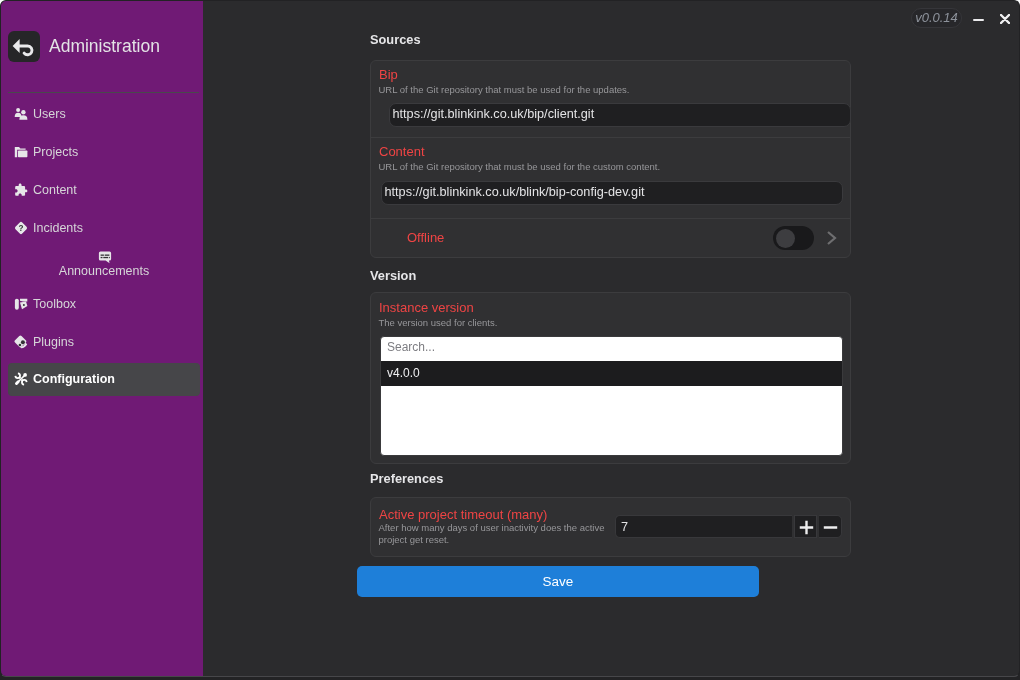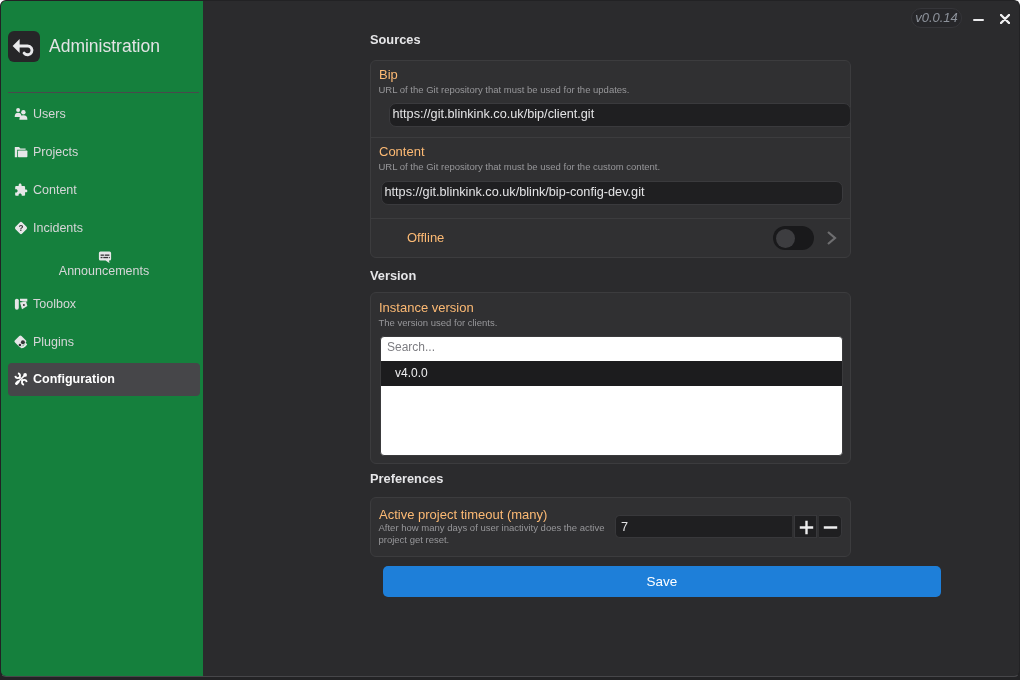--- a/index.html
+++ b/index.html
@@ -1,35 +1,35 @@
 <!DOCTYPE html>
 <html><head>
 <meta charset="utf-8">
 <style>
 * { margin:0; padding:0; box-sizing:border-box; }
 html,body { width:1020px; height:680px; background:#ffffff; font-family:"Liberation Sans", sans-serif; overflow:hidden; }
 #win { position:absolute; left:0; top:0; width:1020px; height:677px; background:#2b2b2d; border:1px solid #222224; border-bottom:1px solid #47474a; border-radius:6px; overflow:hidden; z-index:1; }
 #bottomstrip { position:absolute; left:0; top:670px; width:1020px; height:10px; background:#232325; z-index:0; }
 
-#side { position:absolute; left:0; top:0; width:202px; height:677px; background:#15803d; }
+#side { position:absolute; left:0; top:0; width:202px; height:677px; background:#701a75; }
 #backbtn { position:absolute; left:7px; top:30px; width:32px; height:31px; background:#262628; border-radius:6px; }
 #admtitle { position:absolute; left:48px; top:35px; font-size:17.5px; color:#e3e3e5; }
 #sidediv { position:absolute; left:7px; top:91px; width:191px; height:1px; background:#49494c; }
 .mi { position:absolute; left:7px; width:192px; height:33px; border-radius:4px; display:flex; align-items:center; color:#d6d6d8; font-size:12.5px; }
 .mi .ic { width:14px; height:14px; margin-left:6px; margin-right:5px; flex:none; }
 
 .mi.sel { background:#464649; color:#ffffff; font-weight:bold; }
 
 #vpill { position:absolute; left:910px; top:7px; width:51px; height:20px; background:#27272a; border:1px solid #36363a; border-radius:10px; color:#8d929b; font-size:13px; font-style:italic; text-align:center; line-height:18px; }
 #minbtn { position:absolute; left:972px; top:17.5px; width:11px; height:2.6px; background:#ebebed; border-radius:1px; }
 #closex { position:absolute; left:998.5px; top:12.5px; }
 
 .hdr { position:absolute; left:369px; font-size:12.8px; font-weight:bold; color:#e6e6e8; }
 .box { position:absolute; left:369px; width:481px; background:#303032; border:1px solid #3c3c3e; border-radius:6px; }
-.lbl { position:absolute; font-size:13px; color:#fdba74; }
+.lbl { position:absolute; font-size:13px; color:#ef4444; }
 .desc { position:absolute; font-size:9.5px; color:#97979a; }
 .inp { position:absolute; height:24px; background:#1f1f21; border:1px solid #3a3a3d; border-radius:7px; color:#e4e4e6; font-size:12.7px; line-height:21px; padding-left:2.5px; white-space:nowrap; }
 .boxdiv { position:absolute; height:1px; background:#3c3c3e; }
 </style>
 </head>
 <body>
 <div id="win">
   <div id="side">
     <div id="backbtn">
       <svg width="32" height="31" viewBox="0 0 32 31">
@@ -145,36 +145,36 @@
   <svg style="position:absolute; left:824px; top:229px;" width="13" height="16" viewBox="0 0 13 16">
     <path d="M3 2 L10 8 L3 14" fill="none" stroke="#6e6e70" stroke-width="2.2"></path>
   </svg>
 
   <div class="hdr" style="top:267px;">Version</div>
   <div class="box" style="top:291px; height:172px;"></div>
   <div class="lbl" style="left:378px; top:299px;">Instance version</div>
   <div class="desc" style="left:377.5px; top:316px;">The version used for clients.</div>
   <div id="listbox" style="position:absolute; left:379px; top:335px; width:463px; height:120px; background:#ffffff; border:1px solid #3a3a3c; border-radius:4px; overflow:hidden;">
     <div style="height:24px; line-height:21px; padding-left:6px; color:#7d7d82; font-size:12px;">Search...</div>
-    <div style="height:25px; line-height:25px; padding-left:14px; background:#1c1c1e; color:#f0f0f2; font-size:12px;">v4.0.0</div>
+    <div style="height:25px; line-height:25px; padding-left:6px; background:#1c1c1e; color:#f0f0f2; font-size:12px;">v4.0.0</div>
   </div>
 
   <div class="hdr" style="top:469.5px;">Preferences</div>
   <div class="box" style="top:496px; height:60px;"></div>
   <div class="lbl" style="left:378px; top:505.5px;">Active project timeout (many)</div>
   <div class="desc" style="left:377.5px; top:521px; width:236px; line-height:12px;">After how many days of user inactivity does the active project get reset.</div>
   <div id="numwrap" style="position:absolute; left:614px; top:514px; width:227px; height:23px;">
     <div style="position:absolute; left:0; top:0; width:176.5px; height:23px; background:#1f1f21; border:1px solid #38383b; border-right:none; border-radius:5px 0 0 5px; color:#e4e4e6; font-size:12.7px; line-height:23px; padding-left:5px;">7</div>
     <div style="position:absolute; left:178.5px; top:0; width:23px; height:23px; background:#1f1f21; border:1px solid #38383b;">
       <svg width="15" height="15" viewBox="0 0 15 15" style="position:absolute; left:4px; top:4px;">
           <path d="M7.5 0.8 V14.2 M0.8 7.5 H14.2" stroke="#ededee" stroke-width="2.4"></path>
         </svg>
     </div>
     <div style="position:absolute; left:203.5px; top:0; width:23.5px; height:23px; background:#1f1f21; border:1px solid #38383b; border-left:none; border-radius:0 5px 5px 0;">
       <svg width="15" height="15" viewBox="0 0 15 15" style="position:absolute; left:4px; top:4px;">
           <path d="M0.8 7.5 H14.2" stroke="#ededee" stroke-width="2.4"></path>
         </svg>
     </div>
   </div>
 
-  <div id="save" style="position:absolute; left:382px; top:565px; width:558px; height:31px; background:#1e7fd9; border-radius:5px; color:#ffffff; font-size:13.5px; text-align:center; line-height:31px;">Save</div>
+  <div id="save" style="position:absolute; left:356px; top:565px; width:402px; height:31px; background:#1e7fd9; border-radius:5px; color:#ffffff; font-size:13.5px; text-align:center; line-height:31px;">Save</div>
 </div>
 <div id="bottomstrip"></div>
 
 </body></html>

